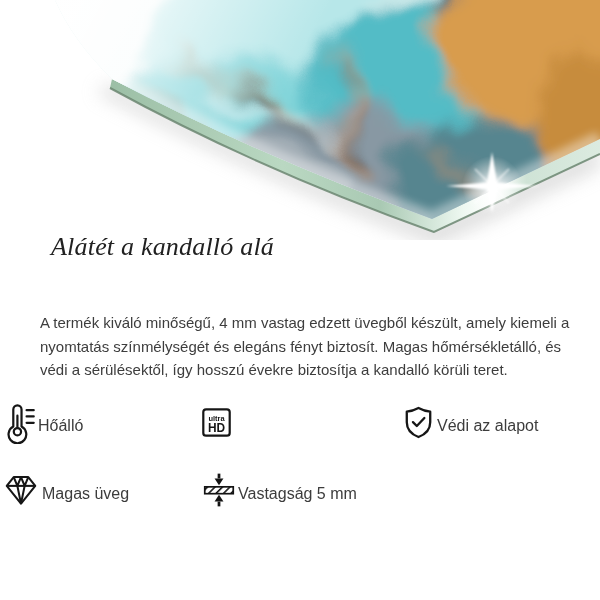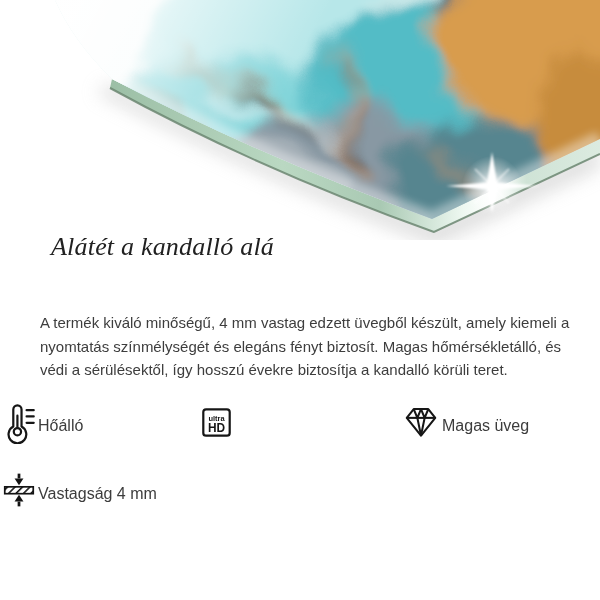--- a/index.html
+++ b/index.html
@@ -131,20 +131,29 @@
   <div class="feature">
     <div class="icon-wrap">
       <svg width="33" height="33" viewBox="0 0 30 30">
         <rect x="3" y="3" width="24" height="24" rx="2.5" fill="none" stroke="#161616" stroke-width="2"></rect>
         <text x="15" y="13.2" text-anchor="middle" font-family="Liberation Sans, sans-serif" font-size="6.8" font-weight="700" fill="#161616">ultra</text>
         <text x="15" y="23.6" text-anchor="middle" font-family="Liberation Sans, sans-serif" font-size="10.8" font-weight="700" fill="#161616">HD</text>
       </svg>
     </div>
   </div>
 
+  <div class="feature">
+    <div class="icon-wrap">
+      <svg class="icn" width="37" height="39" viewBox="0 0 24 24" stroke-width="1.5" stroke-linecap="round" stroke-linejoin="round">
+        <path d="M12 2.6 c-2.8 1.5 -5.3 2.2 -7.6 2.4 v6.8 c0 4.4 3 7.8 7.6 9.6 c4.6 -1.8 7.6 -5.2 7.6 -9.6 V5 c-2.3 -0.2 -4.8 -0.9 -7.6 -2.4 Z"></path>
+        <path d="M8.4 11.8 l2.5 2.5 l4.9 -5.2"></path>
+      </svg>
+    </div>
+    <div class="feature-label">Védi az alapot</div>
+  </div>
 
   <div class="feature">
     <div class="icon-wrap">
       <svg class="icn" width="42" height="38" viewBox="0 0 24 24" stroke-width="1.3" stroke-linejoin="round">
         <path d="M12 20.6 L3 9.4 L7.4 3.8 H16.6 L21 9.4 Z"></path>
         <path d="M3 9.4 H21"></path>
         <path d="M7.4 3.8 L9.7 9.4 L12 3.8 L14.3 9.4 L16.6 3.8"></path>
         <path d="M9.7 9.4 L12 20.6 M14.3 9.4 L12 20.6"></path>
       </svg>
     </div>
@@ -160,16 +169,16 @@
             <line x1="0" y1="0" x2="0" y2="5" stroke="#141414" stroke-width="3"></line>
           </pattern>
         </defs>
         <rect x="4.5" y="15" width="27" height="6.5" fill="url(#hatch4)" stroke="#141414" stroke-width="1.6"></rect>
         <line x1="18" y1="2.5" x2="18" y2="7" stroke="#141414" stroke-width="2.6"></line>
         <polygon points="18,13.5 13.8,7.2 22.2,7.2" fill="#141414"></polygon>
         <line x1="18" y1="33.5" x2="18" y2="29" stroke="#141414" stroke-width="2.6"></line>
         <polygon points="18,22.5 13.8,28.8 22.2,28.8" fill="#141414"></polygon>
       </svg>
     </div>
-    <div class="feature-label">Vastagság 4 mm</div>
+    <div class="feature-label">Vastagság 5 mm</div>
   </div>
 
 </div>
 
 </body></html>

